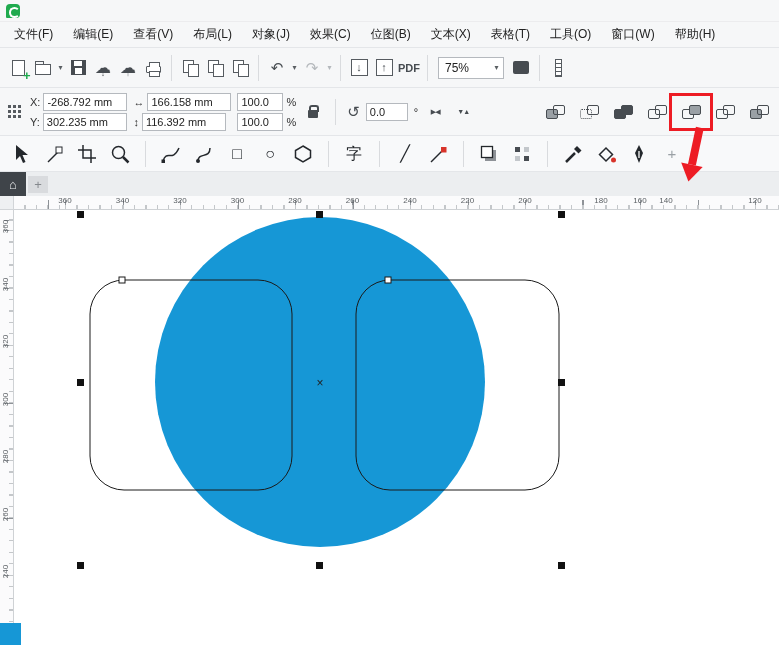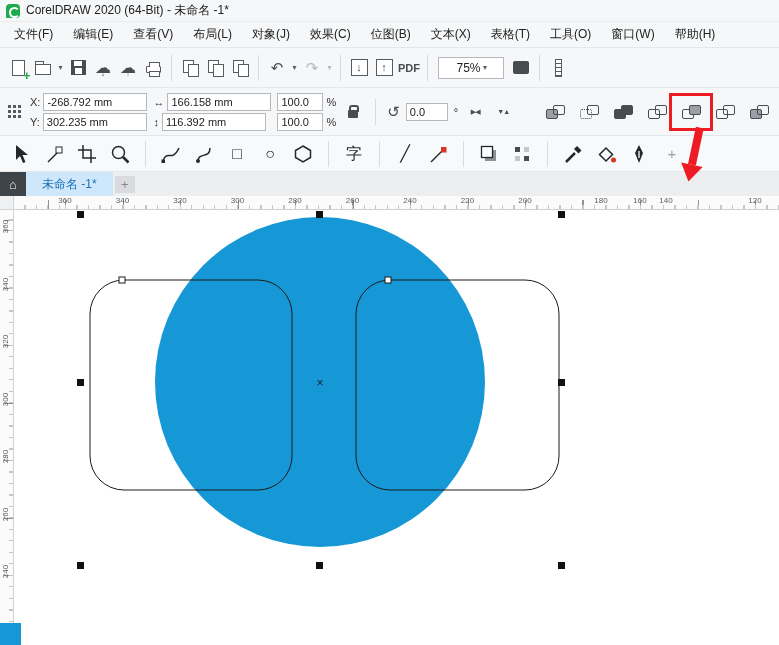--- a/index.html
+++ b/index.html
@@ -19,21 +19,21 @@
 
   
   .toolbar { position:absolute; top:48px; left:0; right:0; height:40px; background:#f6f7f8;
     display:flex; align-items:center; gap:1px; padding:0 6px; border-bottom:1px solid #e4e6e9;}
   .tbtn { min-width:24px; height:28px; display:flex; align-items:center; justify-content:center; border-radius:3px; position:relative;}
   .tsep { width:1px; height:26px; background:#d9dbde; margin:0 5px; flex:0 0 auto;}
   .chev { font-size:8px; color:#5a5f63; width:9px; text-align:center;}
   .glyph { font-size:15px; color:#474c51; line-height:1;}
   .disabled .glyph, .disabled.chev, .disabled .chev { color:#b4b8bc; }
   .combo { width:66px; height:22px; border:1px solid #b5b9be; background:#fff; display:flex; align-items:center;
-    justify-content:center; padding:0 2px 0 6px; font-size:12px; margin:0 4px;}
+    justify-content:space-between; padding:0 2px 0 6px; font-size:12px; margin:0 4px;}
   .pdf-txt { font-size:11px; font-weight:700; color:#474c51; }
 
   
   .ic-page { width:13px; height:16px; border:1px solid #565b60; background:#fff; position:relative;}
   .ic-page .plus { position:absolute; right:-7px; bottom:-7px; color:#1faa4e; font-size:13px; font-weight:700; line-height:1;}
   .ic-folder { width:16px; height:11px; border:1px solid #565b60; position:relative; margin-top:4px; background:#fff;}
   .ic-folder::before { content:""; position:absolute; top:-4px; left:-1px; width:7px; height:3px; border:1px solid #565b60; border-bottom:none;}
   .ic-floppy { width:15px; height:15px; background:#474c51; position:relative;}
   .ic-floppy::before { content:""; position:absolute; top:1px; left:3px; width:8px; height:5px; background:#fff;}
   .ic-floppy::after { content:""; position:absolute; bottom:1px; left:4px; width:7px; height:6px; background:#fff;}
@@ -50,21 +50,21 @@
   .ic-box .glyph { font-size:11px; font-weight:700;}
   .ic-full { width:16px; height:13px; background:#474c51; border-radius:2px;}
   .ic-ruler { width:7px; height:18px; border:1px solid #565b60; background:repeating-linear-gradient(to bottom,#fff 0 3px,#565b60 3px 4px);}
 
   
   .propbar { position:absolute; top:88px; left:0; right:0; height:48px; background:#f6f7f8;
     display:flex; align-items:center; gap:6px; padding:0 5px; border-bottom:1px solid #e4e6e9;}
   .stack { display:flex; flex-direction:column; gap:2px;}
   .frow { display:flex; align-items:center; gap:3px; font-size:11px; color:#333;}
   .pfield { height:18px; border:1px solid #b5b9be; background:#fff; font-size:11px; padding:0 3px; font-family:"Liberation Sans",sans-serif; color:#222;}
-  .f-xy { width:104px;} .f-scale { width:46px;} .f-rot { width:42px;}
+  .f-xy { width:84px;} .f-scale { width:46px;} .f-rot { width:42px;}
   .grid9 { width:13px; height:13px; position:relative; margin:0 3px;}
   .grid9::before { content:""; position:absolute; left:0; top:0; width:3px; height:3px; background:#565b60;
     box-shadow:5px 0 #565b60,10px 0 #565b60,0 5px #565b60,5px 5px #565b60,10px 5px #565b60,0 10px #565b60,5px 10px #565b60,10px 10px #565b60;}
   .ic-lock { width:10px; height:8px; background:#474c51; border-radius:1px; position:relative; margin-top:5px;}
   .ic-lock::before { content:""; position:absolute; top:-5px; left:1px; width:6px; height:5px; border:2px solid #474c51; border-bottom:none; border-radius:3px 3px 0 0;}
   .pbtn { min-width:22px; height:26px; display:flex; align-items:center; justify-content:center; border-radius:3px;}
   .mirror { font-size:7px; letter-spacing:-1px; color:#474c51;}
   .prop-right { position:absolute; right:4px; top:94px; display:flex; gap:4px;}
   .opbtn { width:30px; height:36px; display:flex; align-items:center; justify-content:center; border-radius:3px;}
   .ovi { position:relative; width:20px; height:17px;}
@@ -108,21 +108,20 @@
   .hl-box { position:absolute; left:669px; top:93px; width:44px; height:38px; border:3px solid #ed1c24; z-index:40; background:transparent;}
   .hl-arrow { position:absolute; left:683px; top:127px; width:22px; height:56px; z-index:41; transform:rotate(12deg);}
   .hl-arrow .shaft { width:8px; height:38px; background:#ed1c24; margin-left:7px;}
   .hl-arrow .head { width:0; height:0; border-left:11px solid transparent; border-right:11px solid transparent; border-top:17px solid #ed1c24;}
 </style>
 </head>
 <body>
 
 <div class="titlebar">
   <span class="app-logo"></span>
-  <span>CorelDRAW 2020 (64-Bit) - 未命名 -1*</span>
 </div>
 
 <div class="menubar">
   <span class="menu-item">文件(F)</span>
   <span class="menu-item">编辑(E)</span>
   <span class="menu-item">查看(V)</span>
   <span class="menu-item">布局(L)</span>
   <span class="menu-item">对象(J)</span>
   <span class="menu-item">效果(C)</span>
   <span class="menu-item">位图(B)</span>
@@ -394,23 +393,20 @@
       </svg>
   </div>
   <div class="tool more">
       <span class="glyph">+</span>
     </div>
 </div>
 
 <div class="tabstrip">
   <div class="home-btn">
       <span>⌂</span>
-    </div>
-  <div class="tab-active" style="background: rgb(207, 231, 250);">
-      <span>未命名 -1*</span>
     </div>
   <div class="tab-add">
       <span>+</span>
     </div>
 </div>
 
 <div class="corner"></div>
 <div class="hruler">
   <span class="rlab" style="left:51px">360</span>
   <span class="rlab" style="left:108.5px">340</span>

